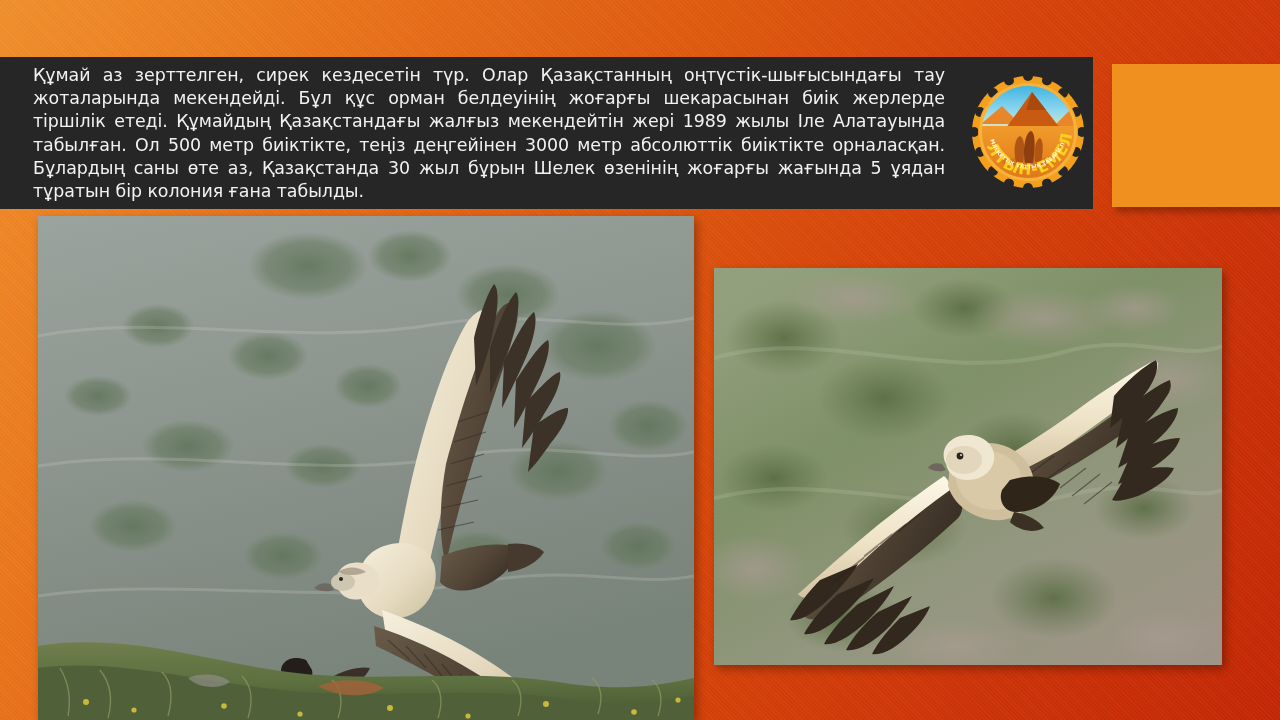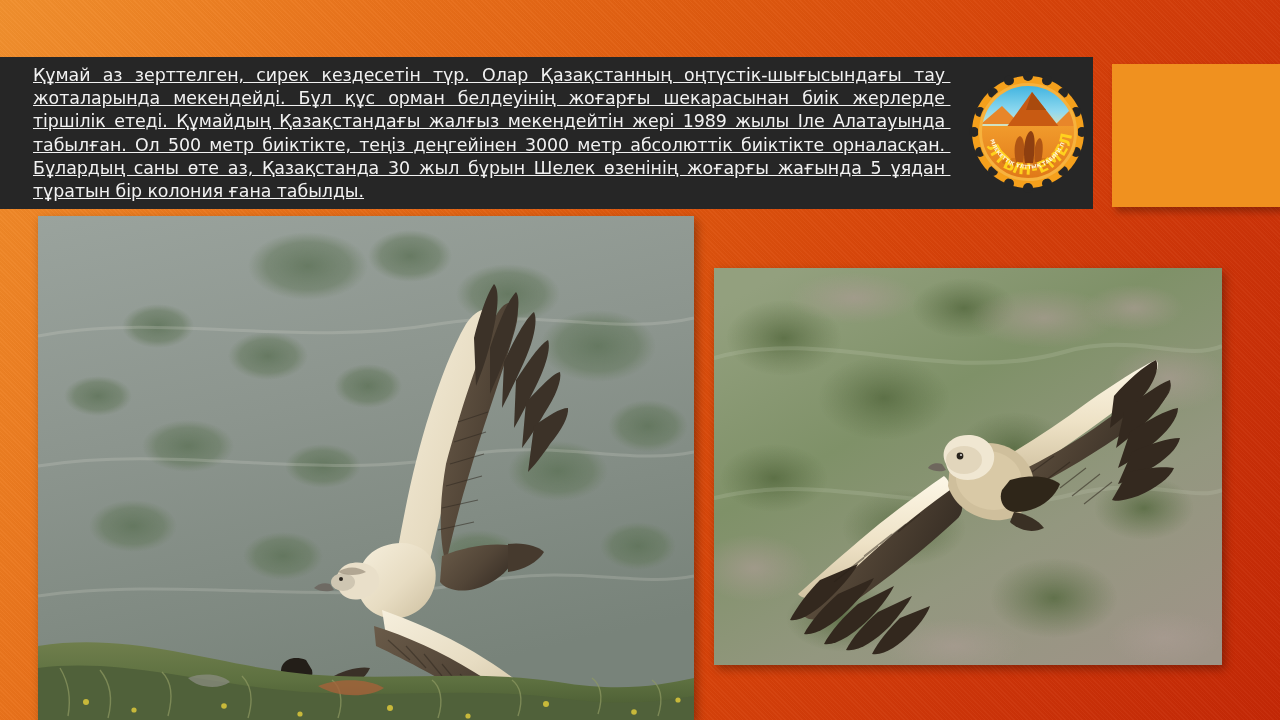--- a/index.html
+++ b/index.html
@@ -64,21 +64,20 @@
     left: 33px;
     top: 7px;
     width: 912px;
     color: #f2f2f2;
     font-size: 17.4px;
     line-height: 23.2px;
     text-align: justify;
     text-justify: inter-word;
     letter-spacing: -0.05px;
     white-space: pre-wrap;
-    text-decoration: underline;
   }
 
   
   #accent-block {
     position: absolute;
     left: 1112px;
     top: 64px;
     width: 168px;
     height: 143px;
     background: #f0911f;

